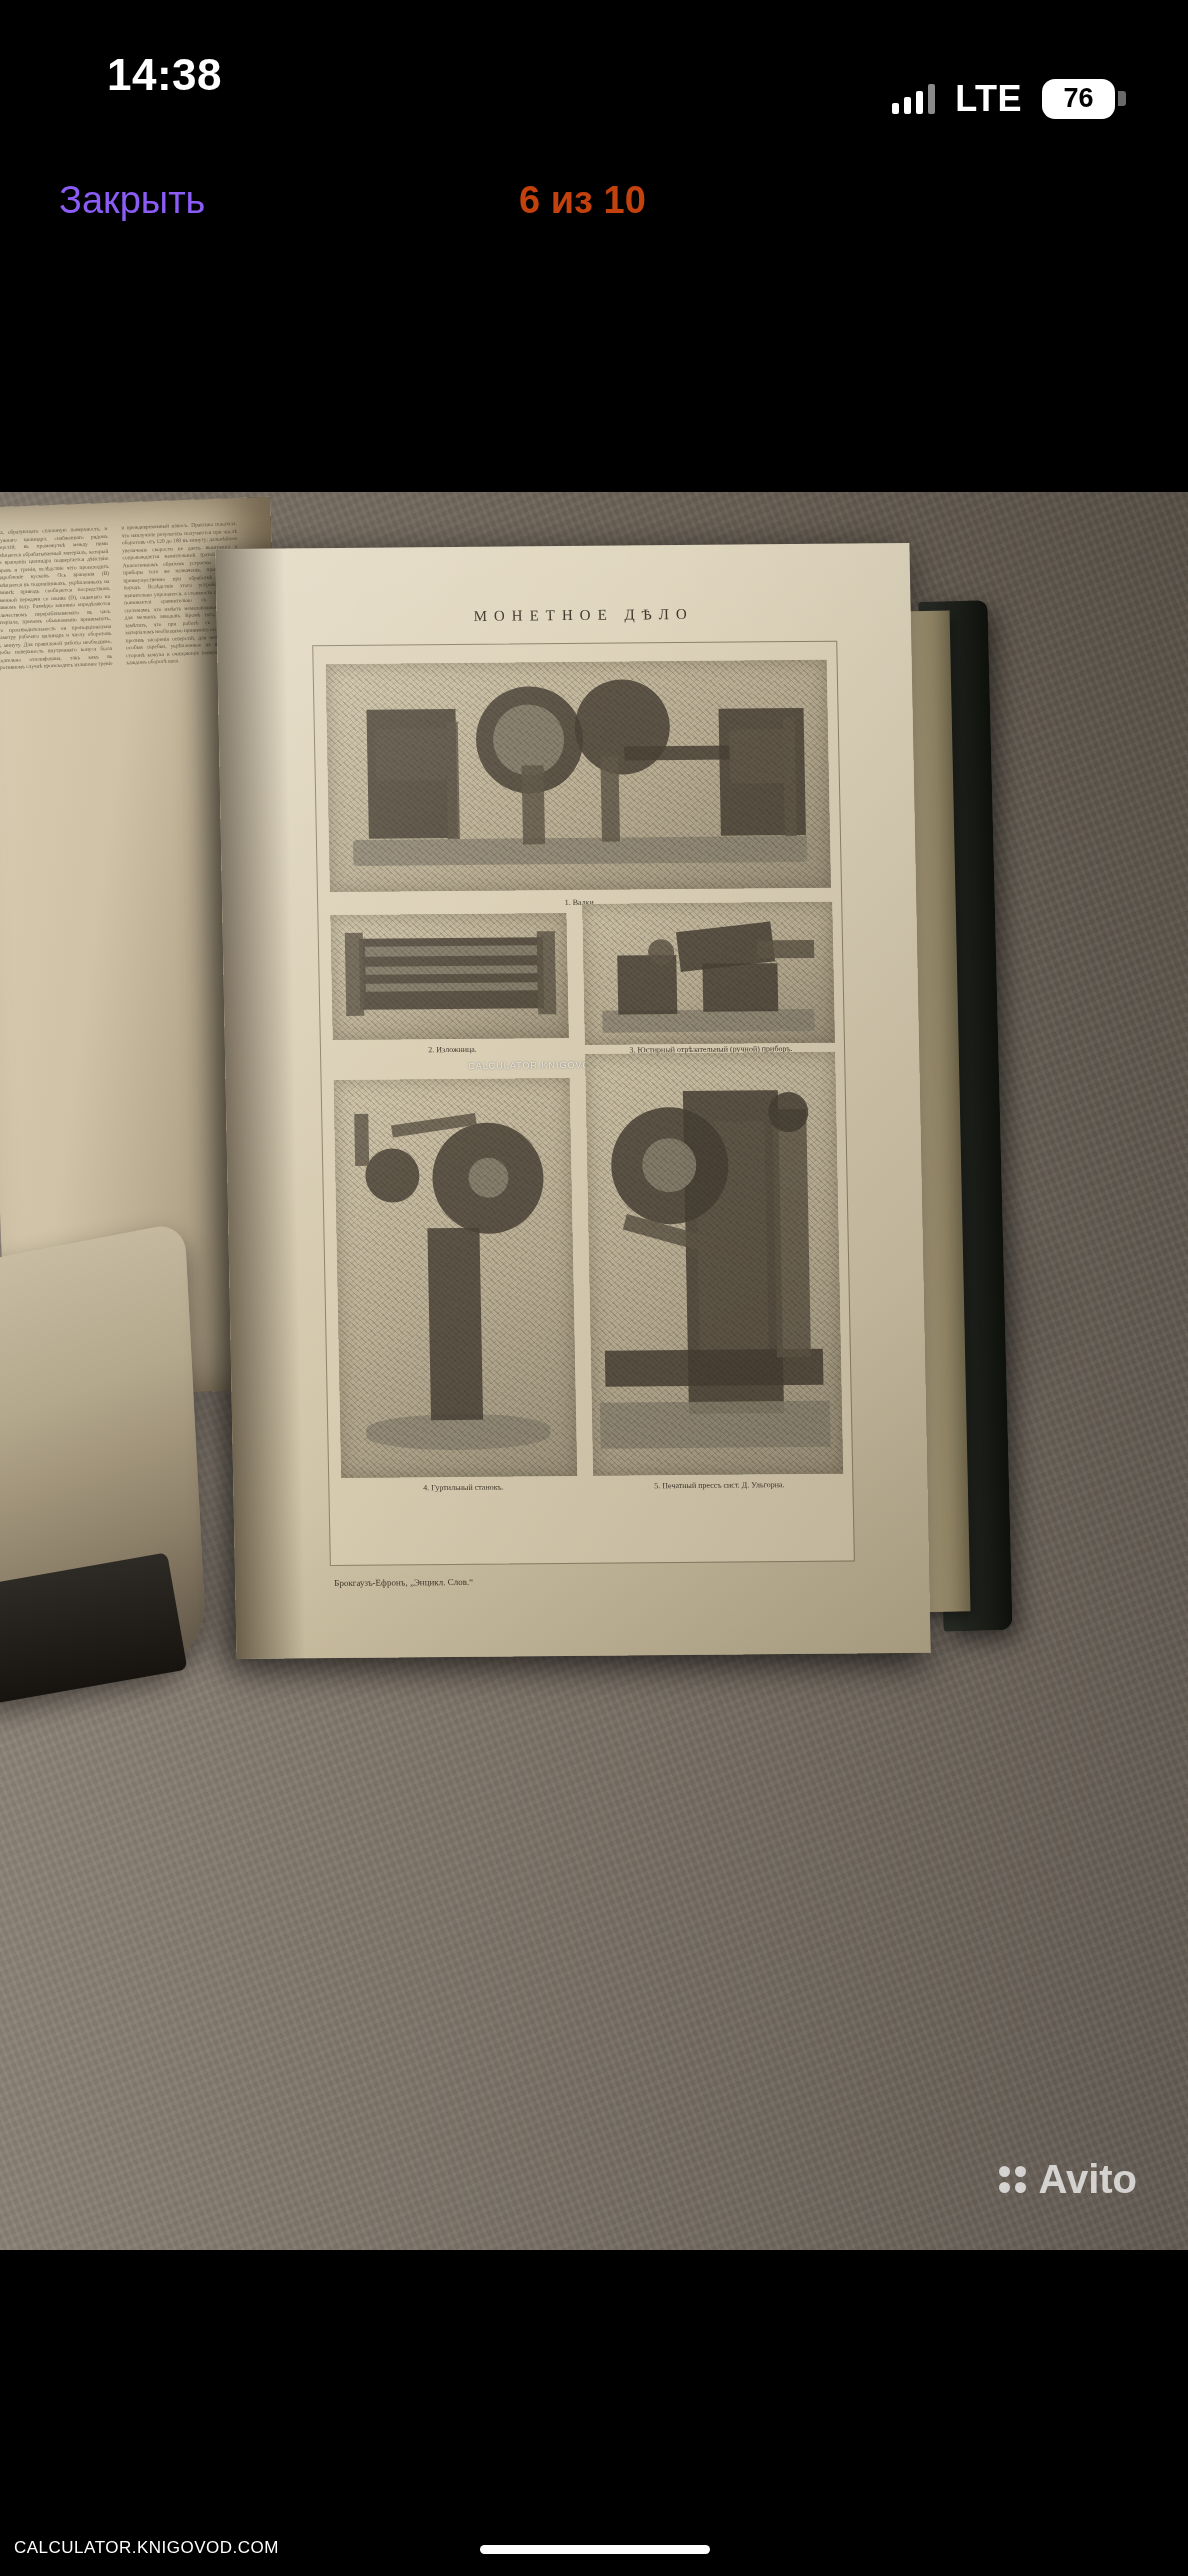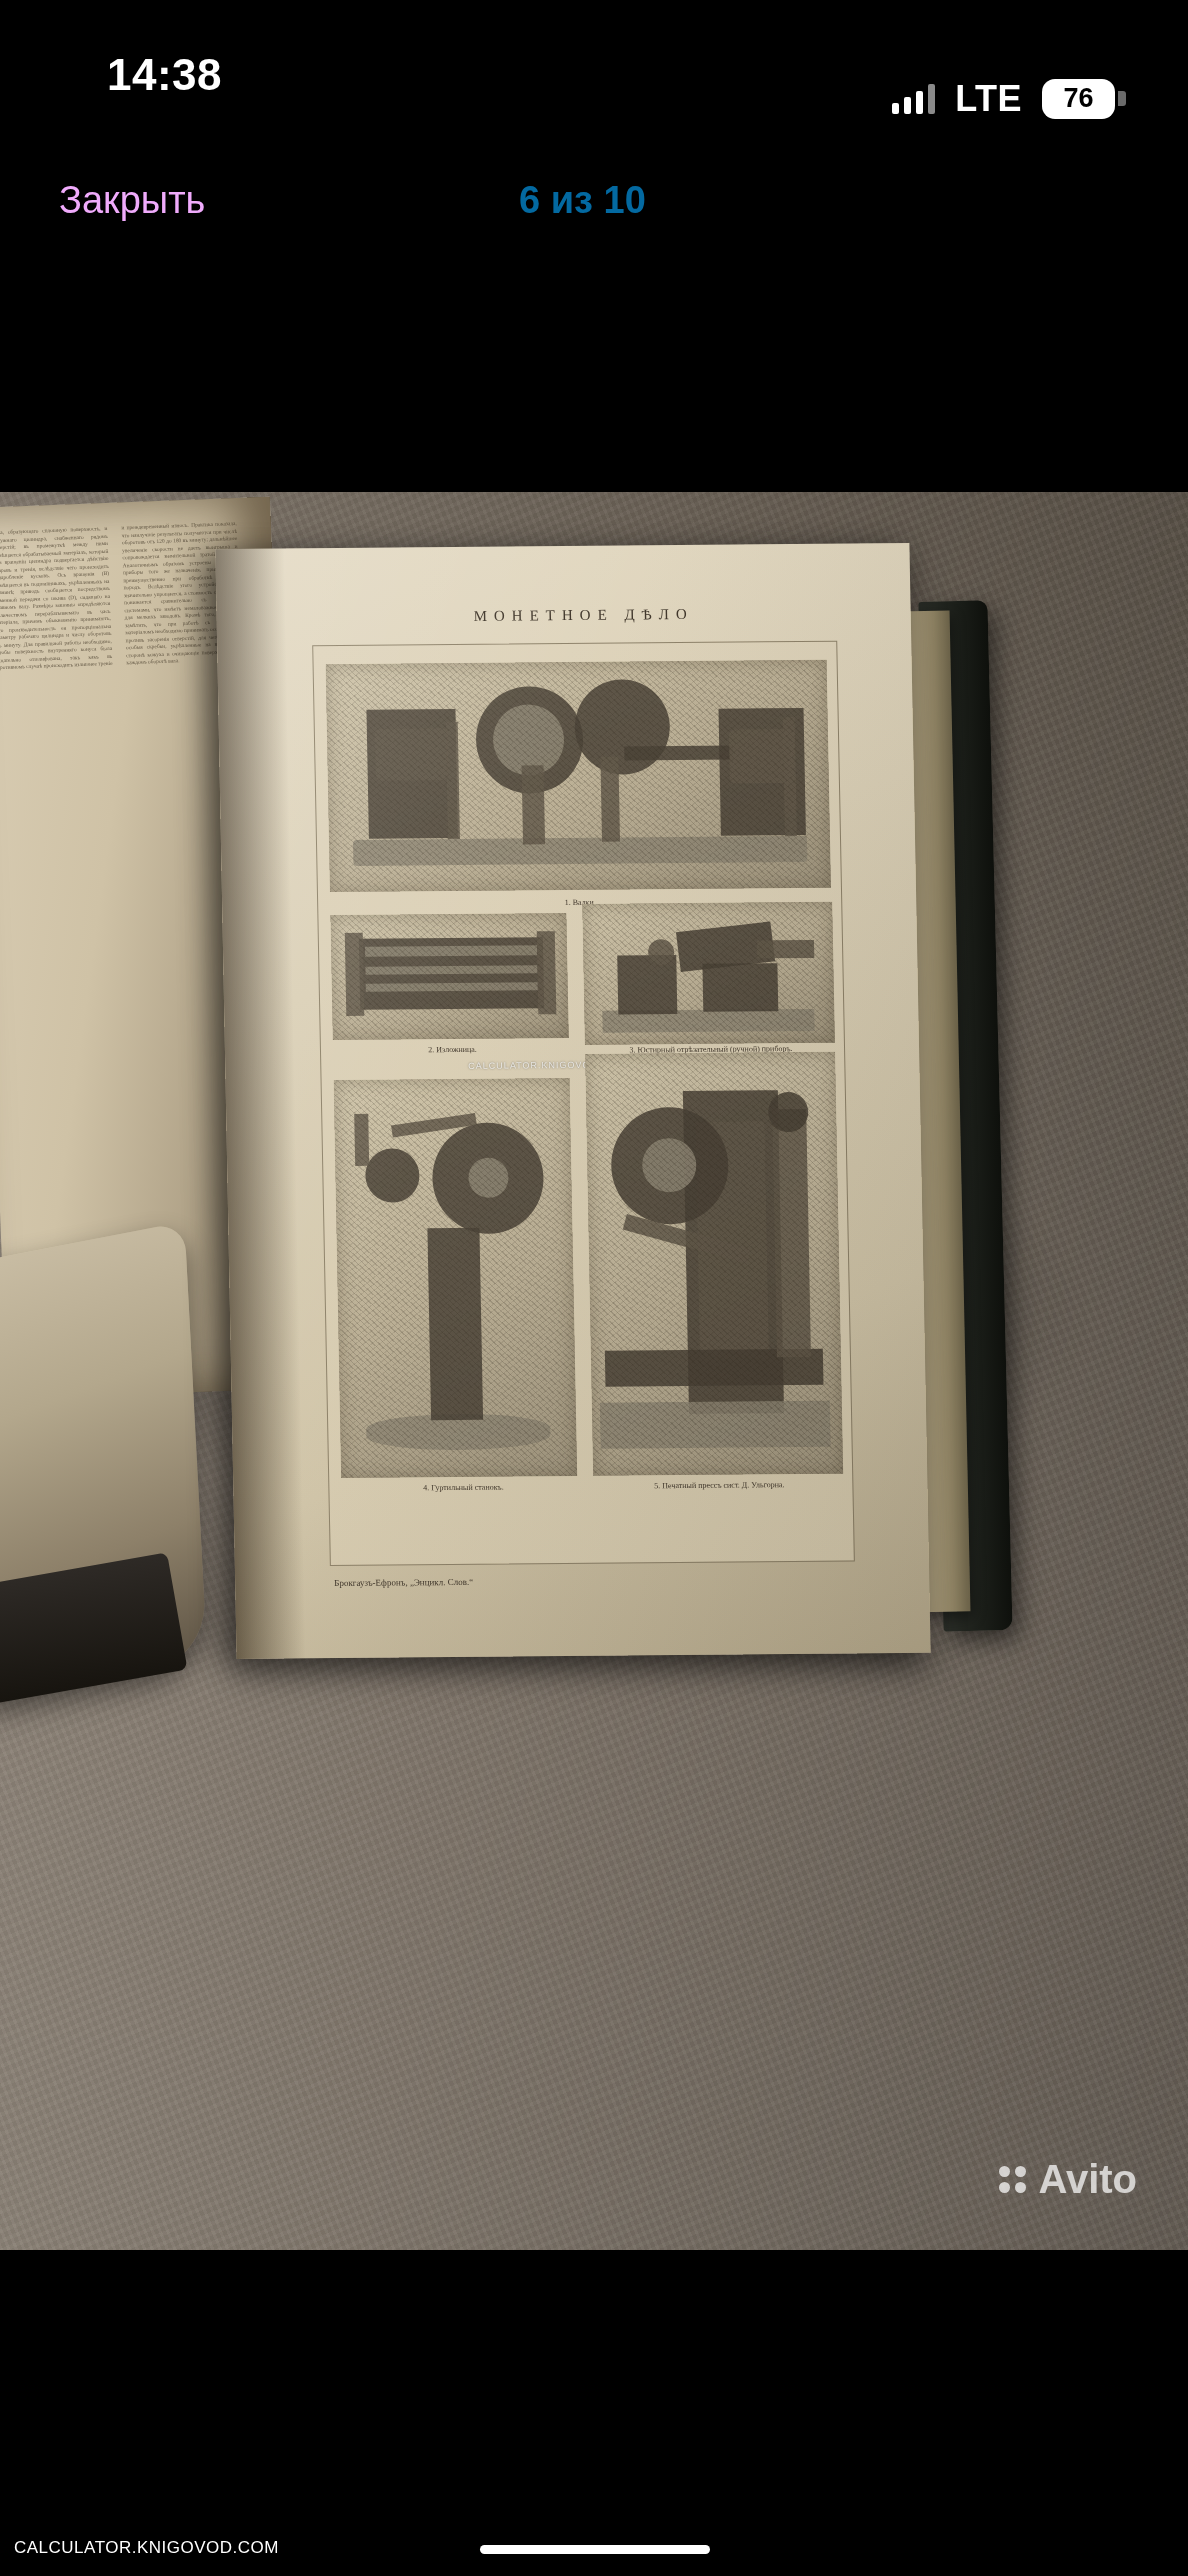--- a/index.html
+++ b/index.html
@@ -92,32 +92,32 @@
     position: absolute;
     top: 149px; left: 0; right: 0;
     height: 109px;
     color: #fff;
   }
   .nav-close {
     position: absolute;
     left: 59px;
     top: 30px;
     font-size: 38px;
-    color: #f0abfc;
+    color: #8b5cf6;
     background: none;
     border: none;
     font-family: "Liberation Sans", sans-serif;
   }
   .nav-counter {
     position: absolute;
     left: 519px;
     top: 30px;
     font-size: 38px;
     font-weight: bold;
-    color: #0369a1;
+    color: #c2410c;
   }
 
   
   .photo-area {
     position: absolute;
     top: 492px;
     left: 0;
     width: 1189px;
     height: 1758px;
     overflow: hidden;

